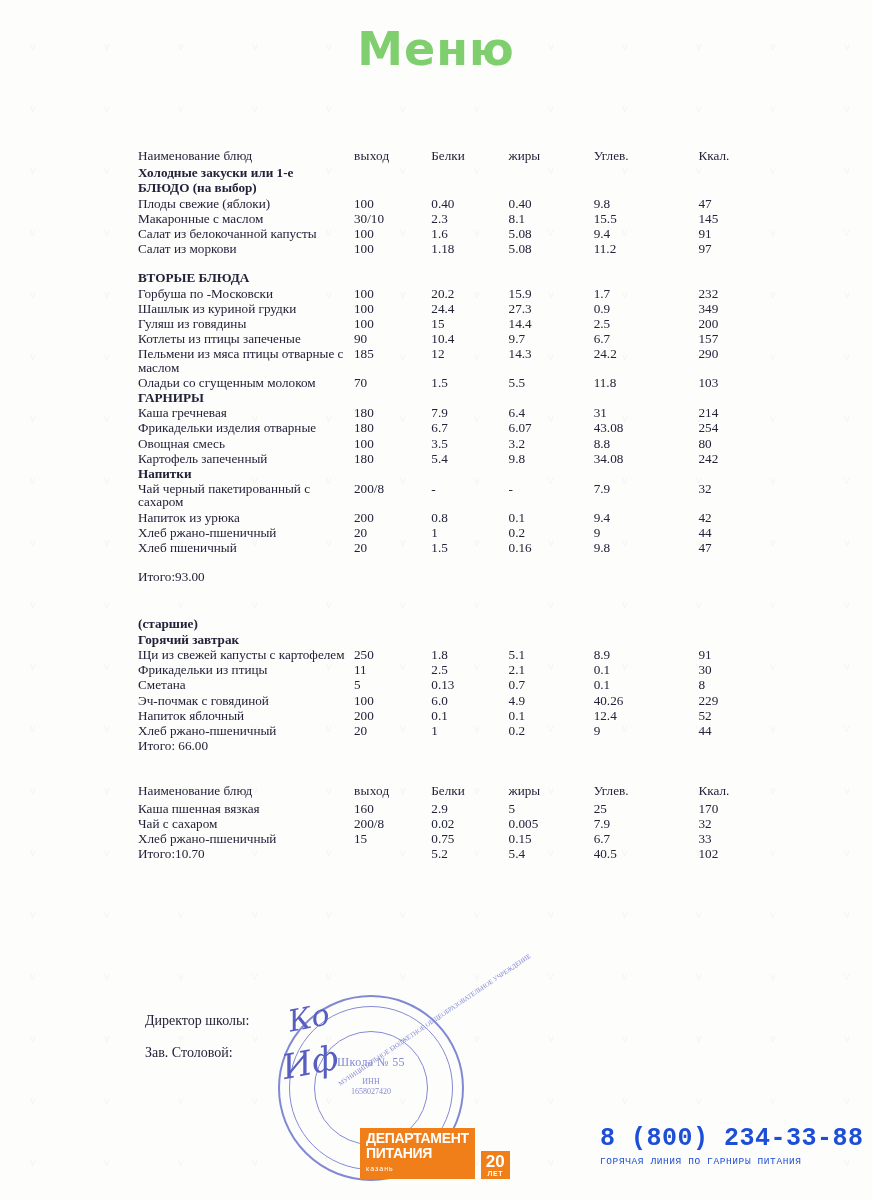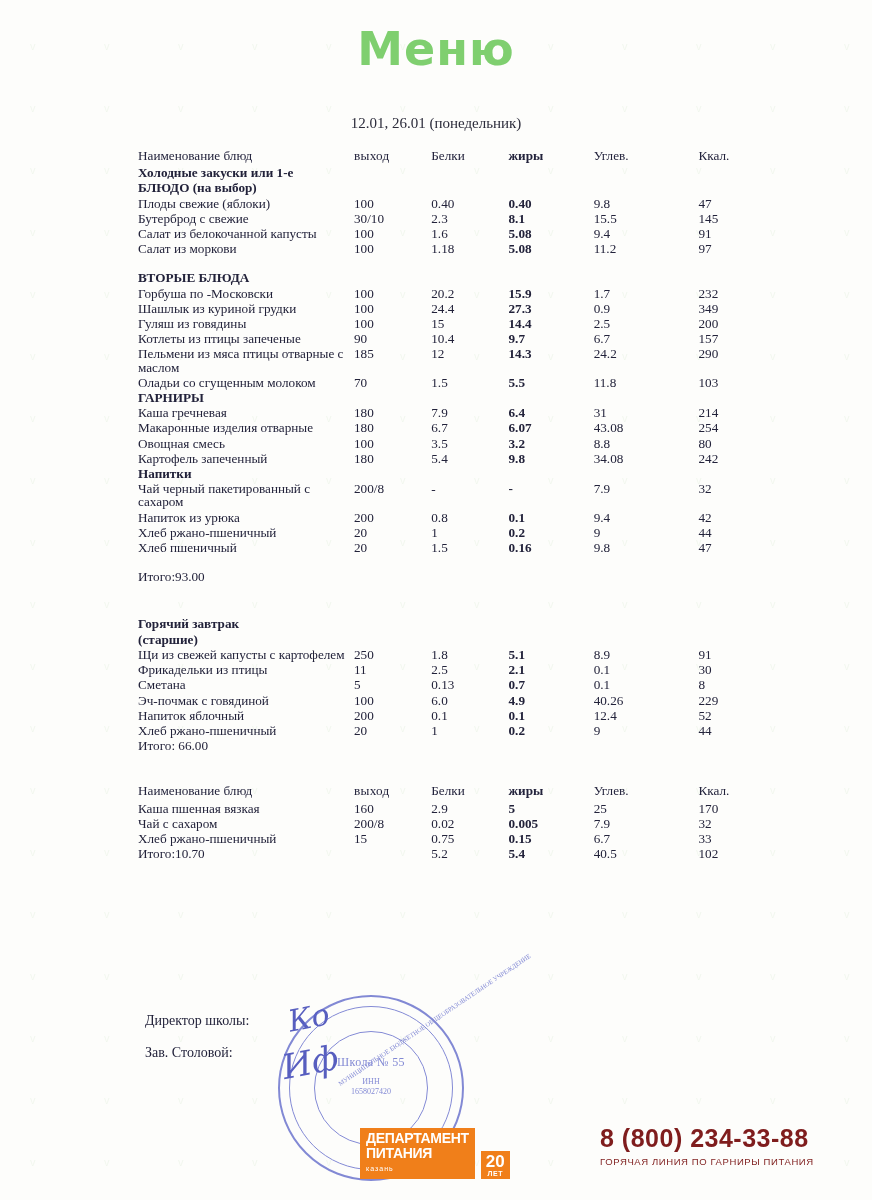--- a/index.html
+++ b/index.html
@@ -76,21 +76,21 @@
   }
   table.menu td {
     padding: 1px 0 1px 0;
     vertical-align: top;
     font-size: 13.2px;
     white-space: nowrap;
   }
   .c-name   { width: 212px; padding-right: 6px !important; white-space: normal !important; }
   .c-out    { width: 78px; }
   .c-prot   { width: 78px; }
-  .c-fat    { width: 86px; font-weight: bold; }
+  .c-fat    { width: 86px; }
   .c-carb   { width: 106px; }
   .c-kcal   { width: 60px; }
 
   .hdr td { font-size: 13.2px; color: #23233c; padding-bottom: 3px !important; }
   .hdr .c-out { letter-spacing: 0.3px; }
 
   .bold td, td.bold { font-weight: bold; }
   .spacer td { height: 12px; }
 
   .sign-block {
@@ -194,22 +194,22 @@
     padding: 2px 5px;
     line-height: 1;
   }
   .logo-20 .num { font-size: 17px; display: block; }
   .logo-20 .yrs { font-size: 7px; display: block; letter-spacing: 0.5px; }
 
   .hotline {
     position: absolute;
     left: 600px;
     top: 1124px;
-    font-family: Liberation Sans, sans-serif;
-    color: #7f1d1d;
+    font-family: Liberation Mono, monospace;
+    color: #1d4ed8;
   }
   .hotline .phone {
     font-size: 25px;
     font-weight: bold;
     letter-spacing: 0.5px;
   }
   .hotline .sub {
     font-size: 9.5px;
     letter-spacing: 0.6px;
     margin-top: 3px;
@@ -445,21 +445,20 @@
       <div class="wm" style="left: 400px; top: 1156px;">v</div>
       <div class="wm" style="left: 474px; top: 1156px;">v</div>
       <div class="wm" style="left: 548px; top: 1156px;">v</div>
       <div class="wm" style="left: 622px; top: 1156px;">v</div>
       <div class="wm" style="left: 696px; top: 1156px;">v</div>
       <div class="wm" style="left: 770px; top: 1156px;">v</div>
       <div class="wm" style="left: 844px; top: 1156px;">v</div>
     </div>
 
   <div class="title">Меню</div>
-  <div class="date-line">12.01, 26.01 (понедельник)</div>
 
   <div class="sheet">
     <table class="menu">
       <tbody>
           <tr class="hdr">
         <td class="c-name">Наименование блюд</td>
         <td class="c-out">выход</td>
         <td class="c-prot">Белки</td>
         <td class="c-fat">жиры</td>
         <td class="c-carb">Углев.</td>
@@ -477,21 +476,21 @@
 
       <tr>
         <td class="c-name">Плоды свежие (яблоки)</td>
         <td class="c-out">100</td>
         <td class="c-prot">0.40</td>
         <td class="c-fat">0.40</td>
         <td class="c-carb">9.8</td>
         <td class="c-kcal">47</td>
       </tr>
       <tr>
-        <td class="c-name">Бутерброд с свежие</td>
+        <td class="c-name">Макаронные с маслом</td>
         <td class="c-out">30/10</td>
         <td class="c-prot">2.3</td>
         <td class="c-fat">8.1</td>
         <td class="c-carb">15.5</td>
         <td class="c-kcal">145</td>
       </tr>
       <tr>
         <td class="c-name">Салат из белокочанной капусты</td>
         <td class="c-out">100</td>
         <td class="c-prot">1.6</td>
@@ -573,21 +572,21 @@
 
       <tr>
         <td class="c-name">Каша гречневая</td>
         <td class="c-out">180</td>
         <td class="c-prot">7.9</td>
         <td class="c-fat">6.4</td>
         <td class="c-carb">31</td>
         <td class="c-kcal">214</td>
       </tr>
       <tr>
-        <td class="c-name">Макаронные изделия  отварные</td>
+        <td class="c-name">Фрикадельки изделия  отварные</td>
         <td class="c-out">180</td>
         <td class="c-prot">6.7</td>
         <td class="c-fat">6.07</td>
         <td class="c-carb">43.08</td>
         <td class="c-kcal">254</td>
       </tr>
       <tr>
         <td class="c-name">Овощная смесь</td>
         <td class="c-out">100</td>
         <td class="c-prot">3.5</td>
@@ -649,25 +648,25 @@
       <tr>
         <td class="c-name">Итого:93.00</td>
         <td colspan="5"></td>
       </tr>
 
       <tr class="spacer">
             <td colspan="6" style="height:30px"></td>
           </tr>
 
       <tr>
+        <td class="c-name bold">(старшие)</td>
+        <td colspan="5"></td>
+      </tr>
+      <tr>
         <td class="c-name bold">Горячий завтрак</td>
-        <td colspan="5"></td>
-      </tr>
-      <tr>
-        <td class="c-name bold">(старшие)</td>
         <td colspan="5"></td>
       </tr>
 
       <tr>
         <td class="c-name">Щи из свежей капусты с картофелем</td>
         <td class="c-out">250</td>
         <td class="c-prot">1.8</td>
         <td class="c-fat">5.1</td>
         <td class="c-carb">8.9</td>
         <td class="c-kcal">91</td>

